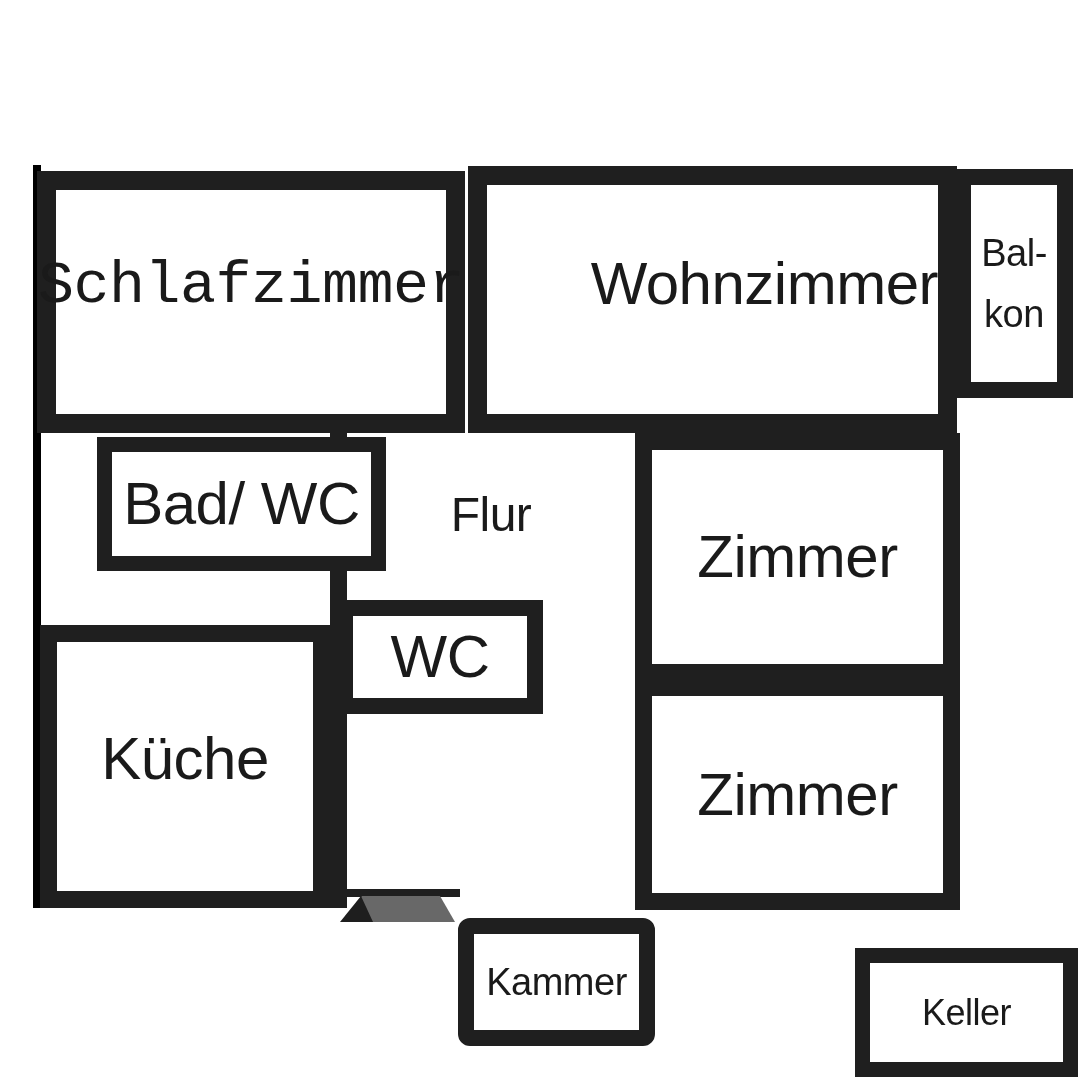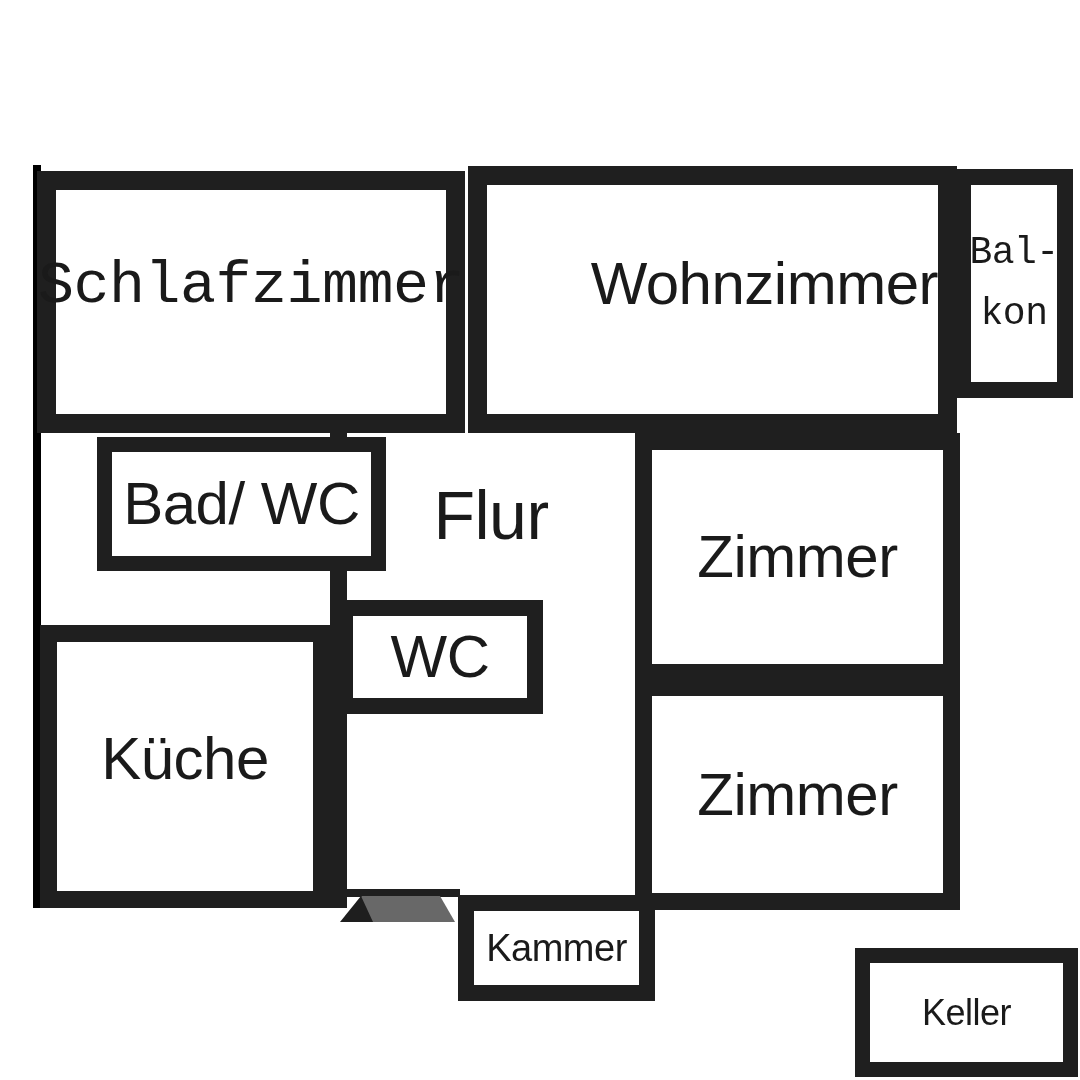--- a/index.html
+++ b/index.html
@@ -40,43 +40,43 @@
       <div class="wall" style="left: 330px; top: 433px; width: 17px; height: 475px; background: rgb(31, 31, 31);"></div>
       <div class="wall" style="left: 345px; top: 889px; width: 115px; height: 8px; background: rgb(31, 31, 31);"></div>
     </div>
   <div id="rooms-layer">
       <div class="room" style="left: 37px; top: 171px; width: 428px; height: 262px; border-width: 19px;">
         <span class="room-label" style="font-size: 60px; transform: translateY(-16px); font-family: Liberation Mono, monospace;">Schlafzimmer</span>
       </div>
       <div class="room" style="left: 468px; top: 166px; width: 489px; height: 267px; border-width: 19px; justify-content: flex-end;">
         <span class="room-label" style="font-size: 60px; transform: translateY(-16px);">Wohnzimmer</span>
       </div>
-      <div class="room" style="left: 955px; top: 169px; width: 118px; height: 229px; border-width: 16px; font-family: Liberation Mono, monospace;">
+      <div class="room" style="left: 955px; top: 169px; width: 118px; height: 229px; border-width: 16px;">
         <span class="room-label" style="font-size: 38px;">Bal-
 kon</span>
       </div>
       <div class="room" style="left: 49px; top: 437px; width: 289px; height: 134px; border-width: 15px; margin-left: 48px;">
         <span class="room-label" style="font-size: 60px;">Bad/ WC</span>
       </div>
       <div class="room open" style="left: 347px; top: 433px; width: 288px; height: 165px; border-width: 0px;">
-        <span class="room-label" style="font-size: 68px;">Flur</span>
+        <span class="room-label" style="font-size: 48px;">Flur</span>
       </div>
       <div class="room" style="left: 635px; top: 433px; width: 325px; height: 248px; border-width: 17px;">
         <span class="room-label" style="font-size: 60px;">Zimmer</span>
       </div>
       <div class="room" style="left: 40px; top: 625px; width: 290px; height: 283px; border-width: 17px;">
         <span class="room-label" style="font-size: 60px; transform: translateY(-8px);">Küche</span>
       </div>
       <div class="room" style="left: 337px; top: 600px; width: 206px; height: 114px; border-width: 16px;">
         <span class="room-label" style="font-size: 60px;">WC</span>
       </div>
       <div class="room" style="left: 635px; top: 679px; width: 325px; height: 231px; border-width: 17px;">
         <span class="room-label" style="font-size: 60px;">Zimmer</span>
       </div>
-      <div class="room" style="left: 458px; top: 895px; width: 197px; height: 106px; border-width: 16px;">
+      <div class="room" style="left: 458px; top: 918px; width: 197px; height: 128px; border-width: 16px; border-radius: 12px;">
         <span class="room-label" style="font-size: 38px;">Kammer</span>
       </div>
       <div class="room" style="left: 855px; top: 948px; width: 223px; height: 129px; border-width: 15px;">
         <span class="room-label" style="font-size: 36px;">Keller</span>
       </div>
     </div>
   <svg class="door-svg" width="130" height="40" viewBox="0 0 130 40">
     <polygon points="27,6 105,6 120,32 6,32" fill="#686868"></polygon>
     <polygon points="26,6 38,32 5,32" fill="#1e1e1e"></polygon>
   </svg>

